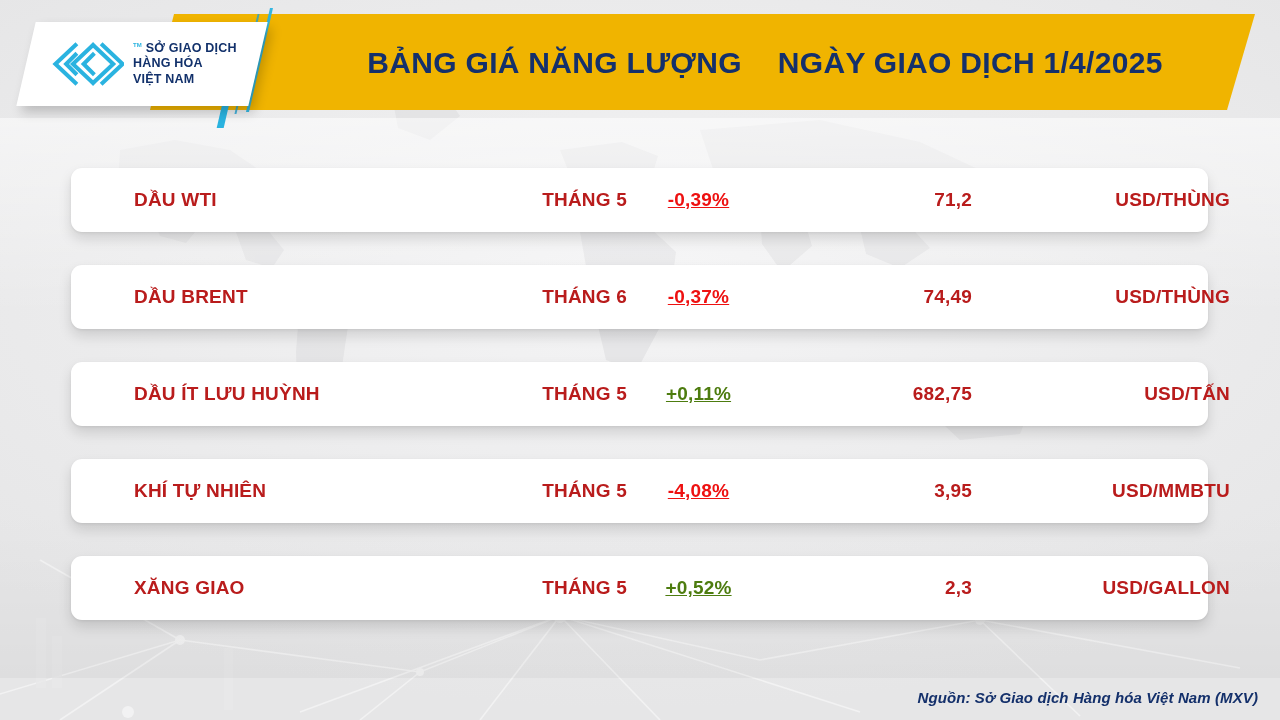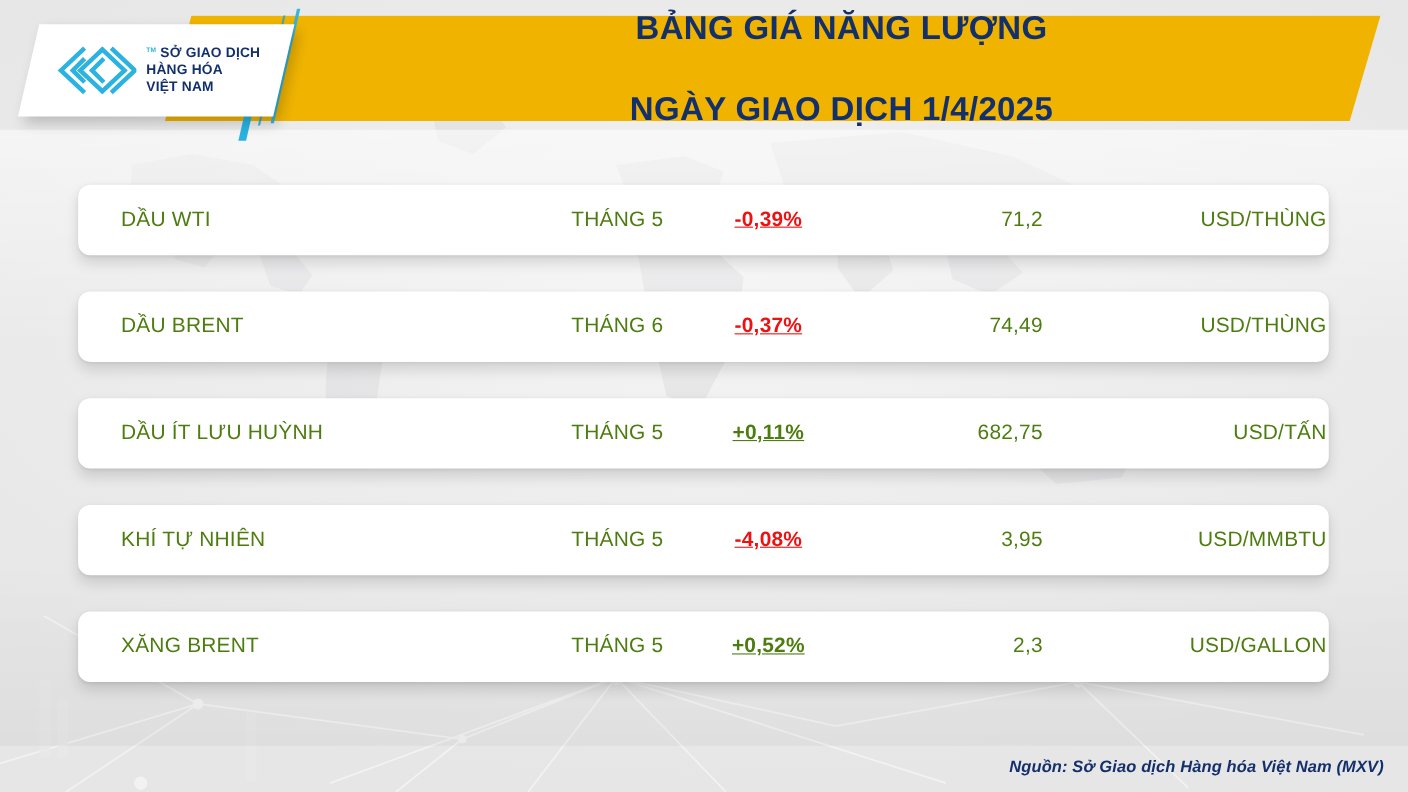--- a/index.html
+++ b/index.html
@@ -56,21 +56,21 @@
   .logo-mark { width:74px; height:46px; flex:0 0 auto; }
   .logo-text {
     color:#12316b; font-weight:bold; font-size:12.5px;
     line-height:1.22; letter-spacing:.2px; white-space:nowrap;
     font-family:"Liberation Sans", sans-serif;
   }
   .logo-tm { font-size:6px; vertical-align:super; color:#2ab3e0; }
 
   .title-wrap {
     position:absolute; left:300px; top:20px; width:930px; height:86px;
-    display:flex; flex-direction:column; align-items:center; justify-content:center;
+    display:flex; align-items:center; justify-content:center;
     text-align:center;
     gap:36px;
   }
   .title-l1, .title-l2 {
     color:#14306b; font-weight:bold; letter-spacing:.3px;
     font-size:30px; line-height:1.28; white-space:nowrap;
   }
 
   
   .rows { position:absolute; left:0; top:168px; width:1280px; }
@@ -83,21 +83,21 @@
   }
   .row:last-child { margin-bottom:0; }
 
   .c-name  { position:absolute; left:39px;  width:300px; text-align:left; }
   .c-month { position:absolute; left:342px; width:190px; text-align:right; }
   .c-chg   { position:absolute; left:520px; width:215px; text-align:center; }
   .c-price { position:absolute; left:696px; width:181px; text-align:right; }
   .c-unit  { position:absolute; left:905px; width:230px; text-align:right; }
 
   .c-name, .c-month, .c-price, .c-unit {
-    color:#4d7c0f; font-weight:normal; font-size:19px; letter-spacing:.2px;
+    color:#b91c1c; font-weight:bold; font-size:19px; letter-spacing:.2px;margin-left:24px;
   }
   .c-chg { font-weight:bold; font-size:19px; letter-spacing:.2px;text-decoration:underline; }
   .up   { color:#4d7c0f; }
   .down { color:#ee1111; }
 
   
   .footer {
     position:absolute; right:22px; bottom:14px;
     color:#14306b; font-weight:bold; font-style:italic;
     font-size:15px; letter-spacing:.1px;
@@ -216,21 +216,21 @@
         <div class="c-unit">USD/TẤN</div>
       </div>
       <div class="row">
         <div class="c-name">KHÍ TỰ NHIÊN</div>
         <div class="c-month">THÁNG 5</div>
         <div class="c-chg down">-4,08%</div>
         <div class="c-price">3,95</div>
         <div class="c-unit">USD/MMBTU</div>
       </div>
       <div class="row">
-        <div class="c-name">XĂNG BRENT</div>
+        <div class="c-name">XĂNG GIAO</div>
         <div class="c-month">THÁNG 5</div>
         <div class="c-chg up">+0,52%</div>
         <div class="c-price">2,3</div>
         <div class="c-unit">USD/GALLON</div>
       </div>
     </div>
 
   <div class="footer">Nguồn: Sở Giao dịch Hàng hóa Việt Nam (MXV)</div>
 </div>
 

